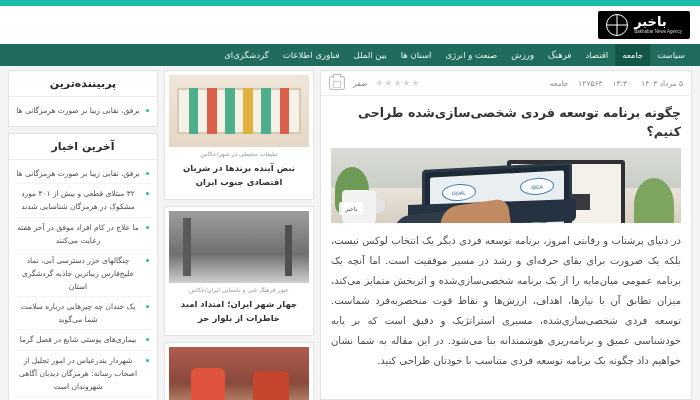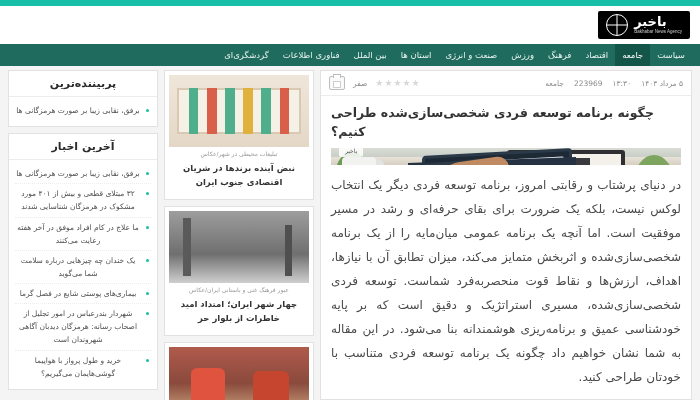--- a/index.html
+++ b/index.html
@@ -150,21 +150,21 @@
   .print-icon::after {
     content: "";
     position: absolute; left: 3px; right: 3px; bottom: 1px;
     height: 5px; background: #fff; border: 1px solid #cfcfcf;
   }
   .article-title {
     font-size: 12.5px;
     font-weight: bold;
     color: #333;
     padding: 8px 10px 6px 10px;
-    text-align: left;
+    text-align: right;
     line-height: 1.5;
   }
   .hero {
     margin: 0 10px;
     height: 155px;
     position: relative;
     overflow: hidden;
     background: linear-gradient(160deg,#cfd8d2 0%,#b9c4bd 40%,#9aa8a0 100%);
   }
   
@@ -269,22 +269,22 @@
   }
   .hero .watermark {
     position: absolute; left: 8px; bottom: 8px;
     background: rgba(255,255,255,0.85);
     color: #555;
     font-size: 6px;
     padding: 3px 6px;
     border-radius: 2px;
   }
   .article-body {
-    padding: 8px 10px 10px 10px;
-    font-size: 12px;
+    padding: 8px 10px 28px 10px;
+    font-size: 10px;
     line-height: 2.0;
     color: #4a4a4a;
     text-align: justify;
   }
   
   .mid-col {
     width: 150px;
     flex: none;
     display: flex;
     flex-direction: column;
@@ -415,21 +415,21 @@
     <div class="nav-item">گردشگری‌ای</div>
   </div>
 
   <div class="shell">
 
     <div class="main-col">
       <div class="article-meta">
         <div class="meta-right">
           <span>۵ مرداد ۱۴۰۳</span>
           <span>۱۳:۳۰</span>
-          <span>223969</span>
+          <span>۱۲۷۵۶۳</span>
           <span>جامعه</span>
         </div>
         <div class="meta-left">
           <span class="stars">★★★★★</span>
           <span>صفر</span>
           <span class="print-icon"></span>
         </div>
       </div>
 
       <div class="article-title">چگونه برنامه توسعه فردی شخصی‌سازی‌شده طراحی کنیم؟</div>
@@ -501,20 +501,21 @@
           <li>برفق، نقابی زیبا بر صورت هرمزگانی ها</li>
         </ul>
       </div>
 
       <div class="side-box">
         <div class="side-head">آخرین اخبار</div>
         <ul class="side-list">
           <li>برفق، نقابی زیبا بر صورت هرمزگانی ها</li>
           <li>۳۲ مبتلای قطعی و بیش از ۴۰۱ مورد مشکوک در هرمزگان شناسایی شدند</li>
           <li>ما علاج در کام افراد موفق در آخر هفته رعایت می‌کنند</li>
+          <li>چنگالهای خزر دسترسی آبی، نماد خلیج‌فارس زیباترین جاذبه گردشگری استان</li>
           <li>یک خندان چه چیزهایی درباره سلامت شما می‌گوید</li>
           <li>بیماری‌های پوستی شایع در فصل گرما</li>
           <li>شهردار بندرعباس در امور تجلیل از اصحاب رسانه: هرمزگان دیدبان آگاهی شهروندان است</li>
           <li>خرید و طول پرواز با هواپیما گوشی‌هایمان می‌گیریم؟</li>
 
         </ul>
       </div>
     </div>
 
   </div>

